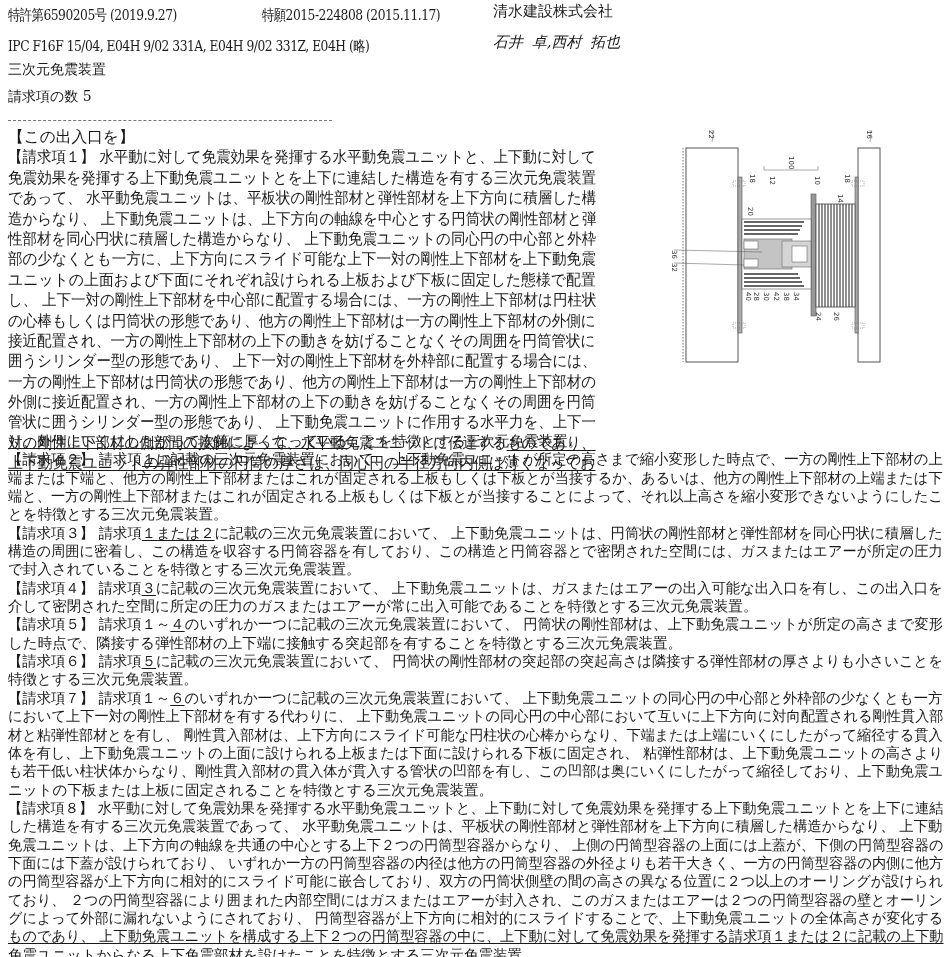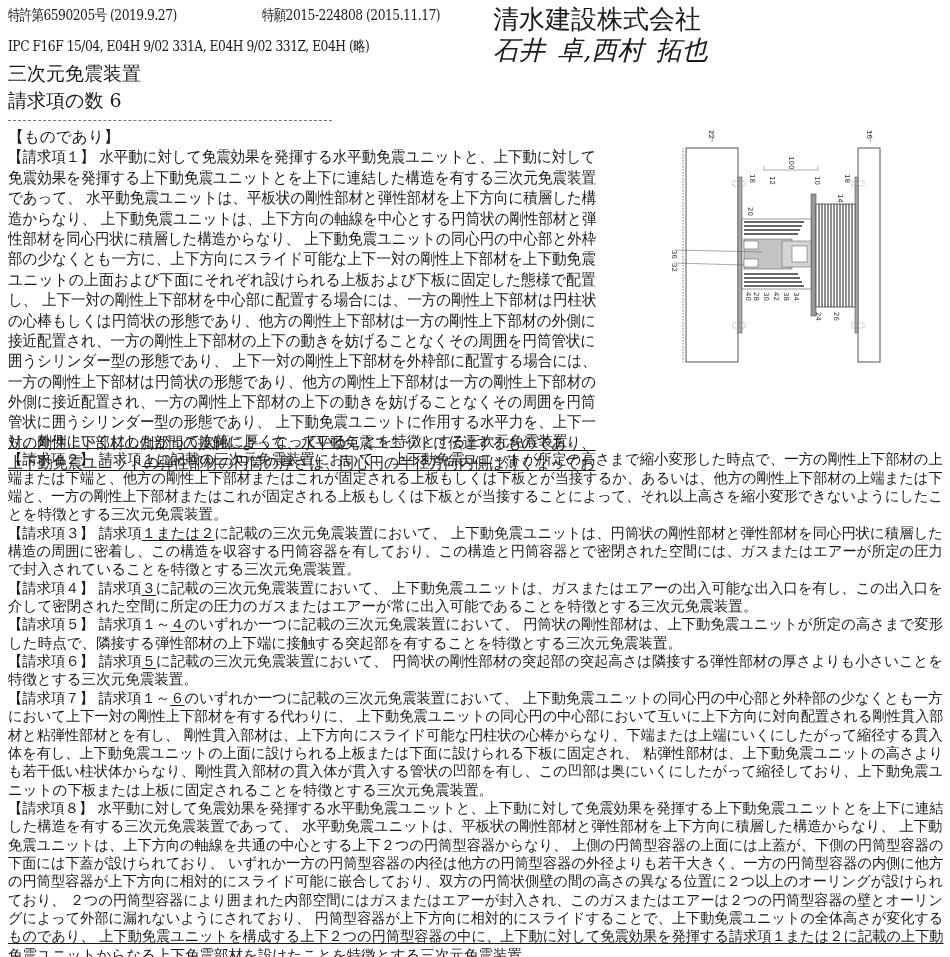--- a/index.html
+++ b/index.html
@@ -3,22 +3,22 @@
 <meta charset="utf-8">
 <style>
   html, body { margin: 0; padding: 0; background: #ffffff; }
   body {
     width: 950px; height: 957px; position: relative; overflow: hidden;
     font-family: "DejaVu Serif", "Liberation Serif", serif;
     color: #1a1a1a;
   }
   .hdr { position: absolute; white-space: nowrap; }
   .hdr-small { font-size: 15px; letter-spacing: -0.6px; transform: scaleX(0.82); transform-origin: left top; }
-  .hdr-big { font-size: 19px; }
-  .hdr-org { font-size: 26px; }
+  .hdr-big { font-size: 14px; }
+  .hdr-org { font-size: 15px; }
   .sep {
     position: absolute; left: 8px; top: 120px; width: 324px; height: 0;
     border-top: 1px dashed #777;
   }
   .claim1 {
     position: absolute; left: 8px; top: 127px; width: 590px;
     font-size: 15.7px; line-height: 20.4px;
   }
   .claim1 .ln { display: block; white-space: nowrap; height: 20.4px; }
   .full {
@@ -36,26 +36,26 @@
 </style>
 </head>
 <body>
 
 <div class="hdr hdr-small" style="left:8px; top:6px;">特許第6590205号 (2019.9.27)</div>
 <div class="hdr hdr-small" style="left:262px; top:6px;">特願2015-224808 (2015.11.17)</div>
 <div class="hdr hdr-org" style="left:493px; top:2px;">清水建設株式会社</div>
 <div class="hdr hdr-small" style="left:8px; top:37px;">IPC F16F 15/04, E04H 9/02 331A, E04H 9/02 331Z, E04H (略)</div>
 <div class="hdr hdr-org" style="left:493px; top:33px; word-spacing:4px;font-style:italic;">石井 卓,西村 拓也</div>
 <div class="hdr hdr-big" style="left:8px; top:61px;">三次元免震装置</div>
-<div class="hdr hdr-big" style="left:8px; top:88px;">請求項の数 6</div>
+<div class="hdr hdr-big" style="left:8px; top:88px;">請求項の数 5</div>
 
 <div class="sep"></div>
 
 <div class="claim1">
-  <span class="ln">【ものであり】</span>
+  <span class="ln">【この出入口を】</span>
   <div id="claim1-lines">
       <span class="ln" style="transform: scaleX(0.922); transform-origin: left top;"><span>【請求項１】 水平動に対して免震効果を発揮する水平動免震ユニットと、上下動に対して</span></span>
       <span class="ln" style="transform: scaleX(0.929); transform-origin: left top;"><span>免震効果を発揮する上下動免震ユニットとを上下に連結した構造を有する三次元免震装置</span></span>
       <span class="ln" style="transform: scaleX(0.922); transform-origin: left top;"><span>であって、 水平動免震ユニットは、平板状の剛性部材と弾性部材を上下方向に積層した構</span></span>
       <span class="ln" style="transform: scaleX(0.922); transform-origin: left top;"><span>造からなり、 上下動免震ユニットは、上下方向の軸線を中心とする円筒状の剛性部材と弾</span></span>
       <span class="ln" style="transform: scaleX(0.922); transform-origin: left top;"><span>性部材を同心円状に積層した構造からなり、 上下動免震ユニットの同心円の中心部と外枠</span></span>
       <span class="ln" style="transform: scaleX(0.929); transform-origin: left top;"><span>部の少なくとも一方に、上下方向にスライド可能な上下一対の剛性上下部材を上下動免震</span></span>
       <span class="ln" style="transform: scaleX(0.947); transform-origin: left top;"><span>ユニットの上面および下面にそれぞれ設けられる上板および下板に固定した態様で配置</span></span>
       <span class="ln" style="transform: scaleX(0.925); transform-origin: left top;"><span>し、 上下一対の剛性上下部材を中心部に配置する場合には、一方の剛性上下部材は円柱状</span></span>
       <span class="ln" style="transform: scaleX(0.929); transform-origin: left top;"><span>の心棒もしくは円筒状の形態であり、他方の剛性上下部材は一方の剛性上下部材の外側に</span></span>

